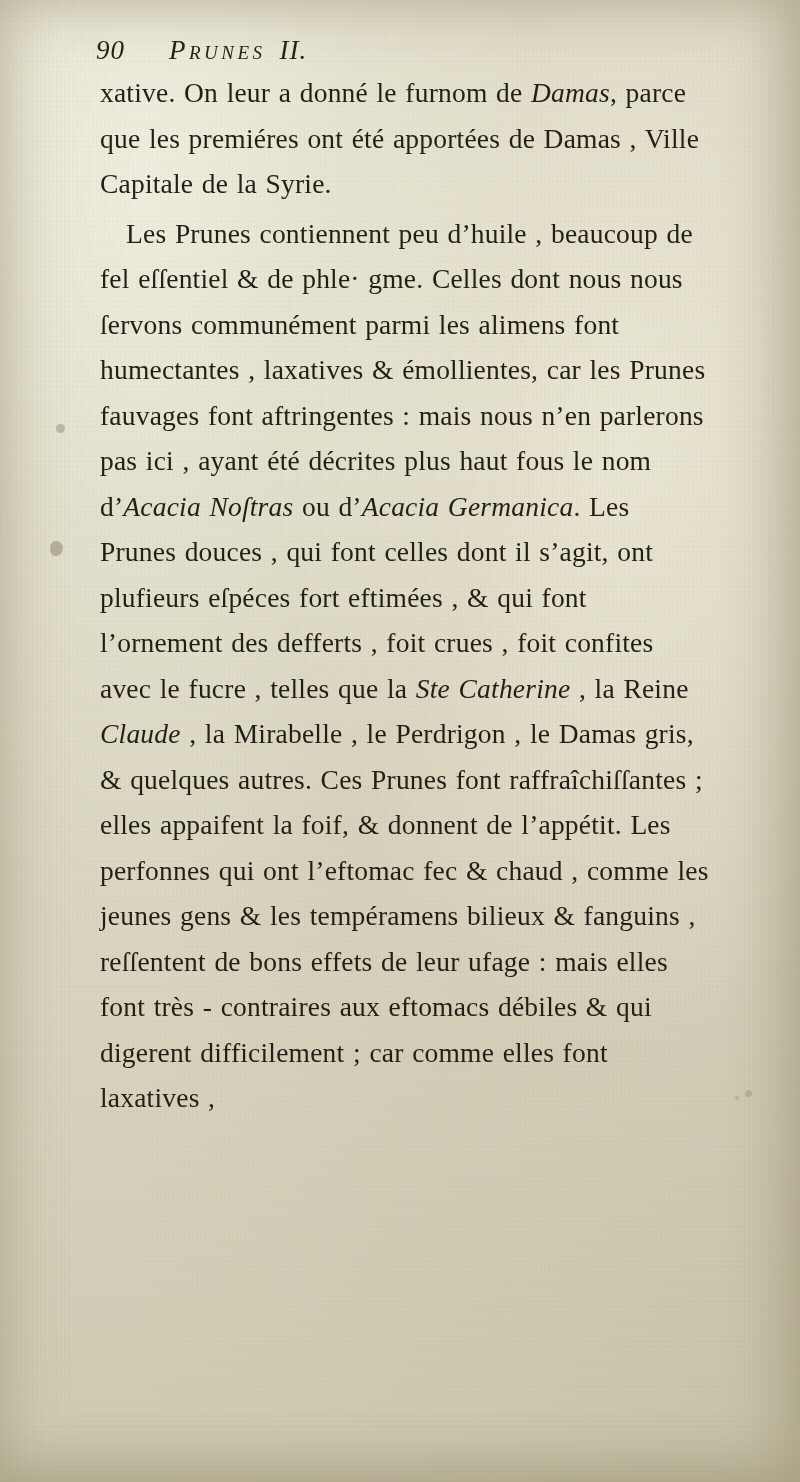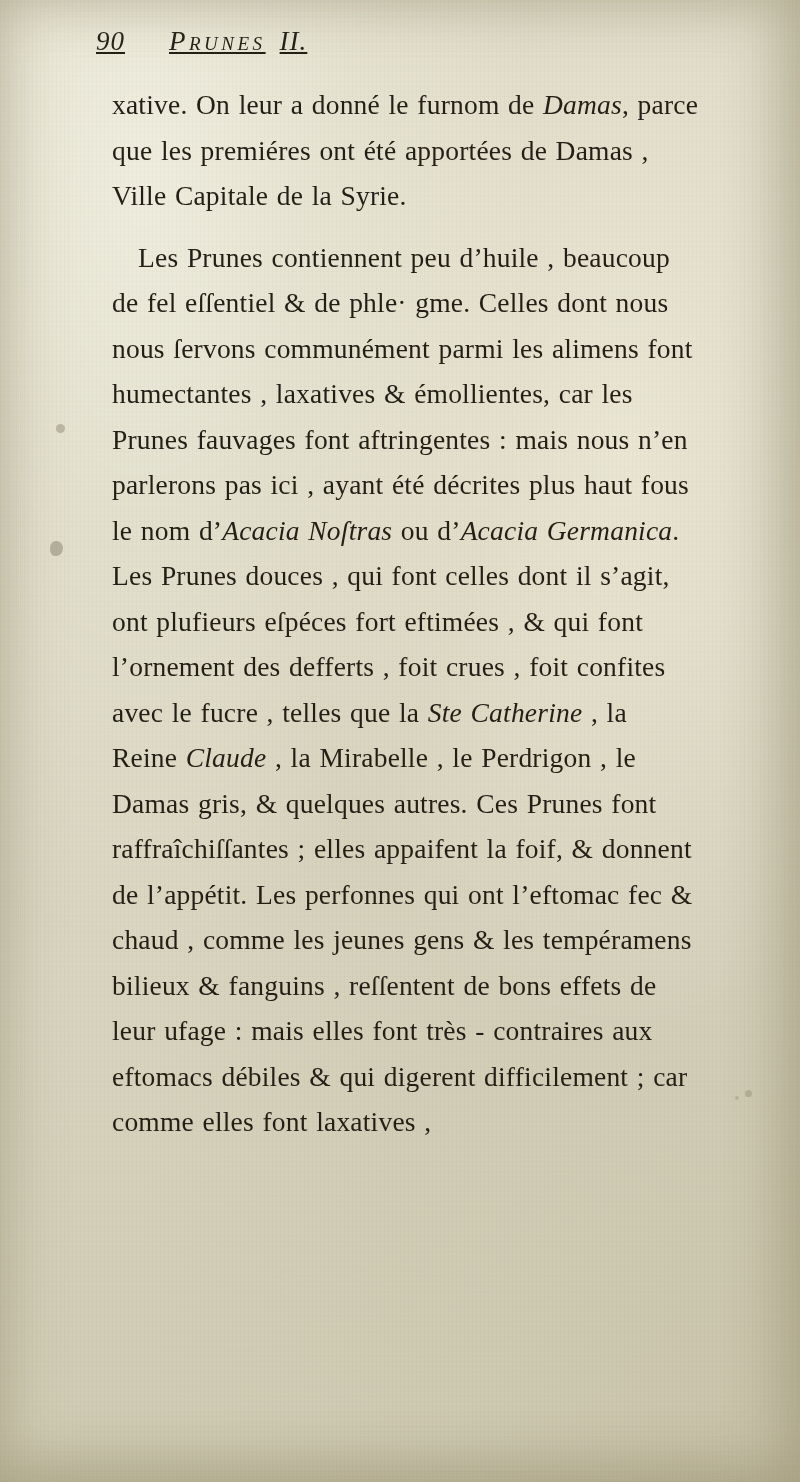--- a/index.html
+++ b/index.html
@@ -48,26 +48,25 @@
   .text-block {
     position: absolute;
     left: 96px;
     top: 26px;
     width: 620px;
     color: #241f16;
   }
 
   .header-line {
     display: flex;
-    align-items: flex-start;
+    align-items: flex-end;
     font-size: 26px;
     letter-spacing: 0.5px;
     margin-bottom: 2px;
     height: 40px;
-    text-decoration: underline;
   }
   .folio {
     font-family: "Liberation Serif", serif;
     font-size: 27px;
     font-style: italic;
     margin-right: 44px;
     letter-spacing: 1px;
   }
   .running-title {
     font-variant: small-caps;
@@ -83,21 +82,21 @@
   }
 
   .body-text {
     font-size: 27.5px;
     line-height: 45.5px;
     text-align: left;
     letter-spacing: 0.2px;
     word-spacing: 1.5px;
   }
   .body-text p {
-    margin: 16px;
+    margin: 4px;
   }
   .body-text p.indent {
     text-indent: 26px;
   }
   .it { font-style: italic; }
 
   
   .blot {
     position: absolute;
     background: rgba(60,50,35,0.45);

